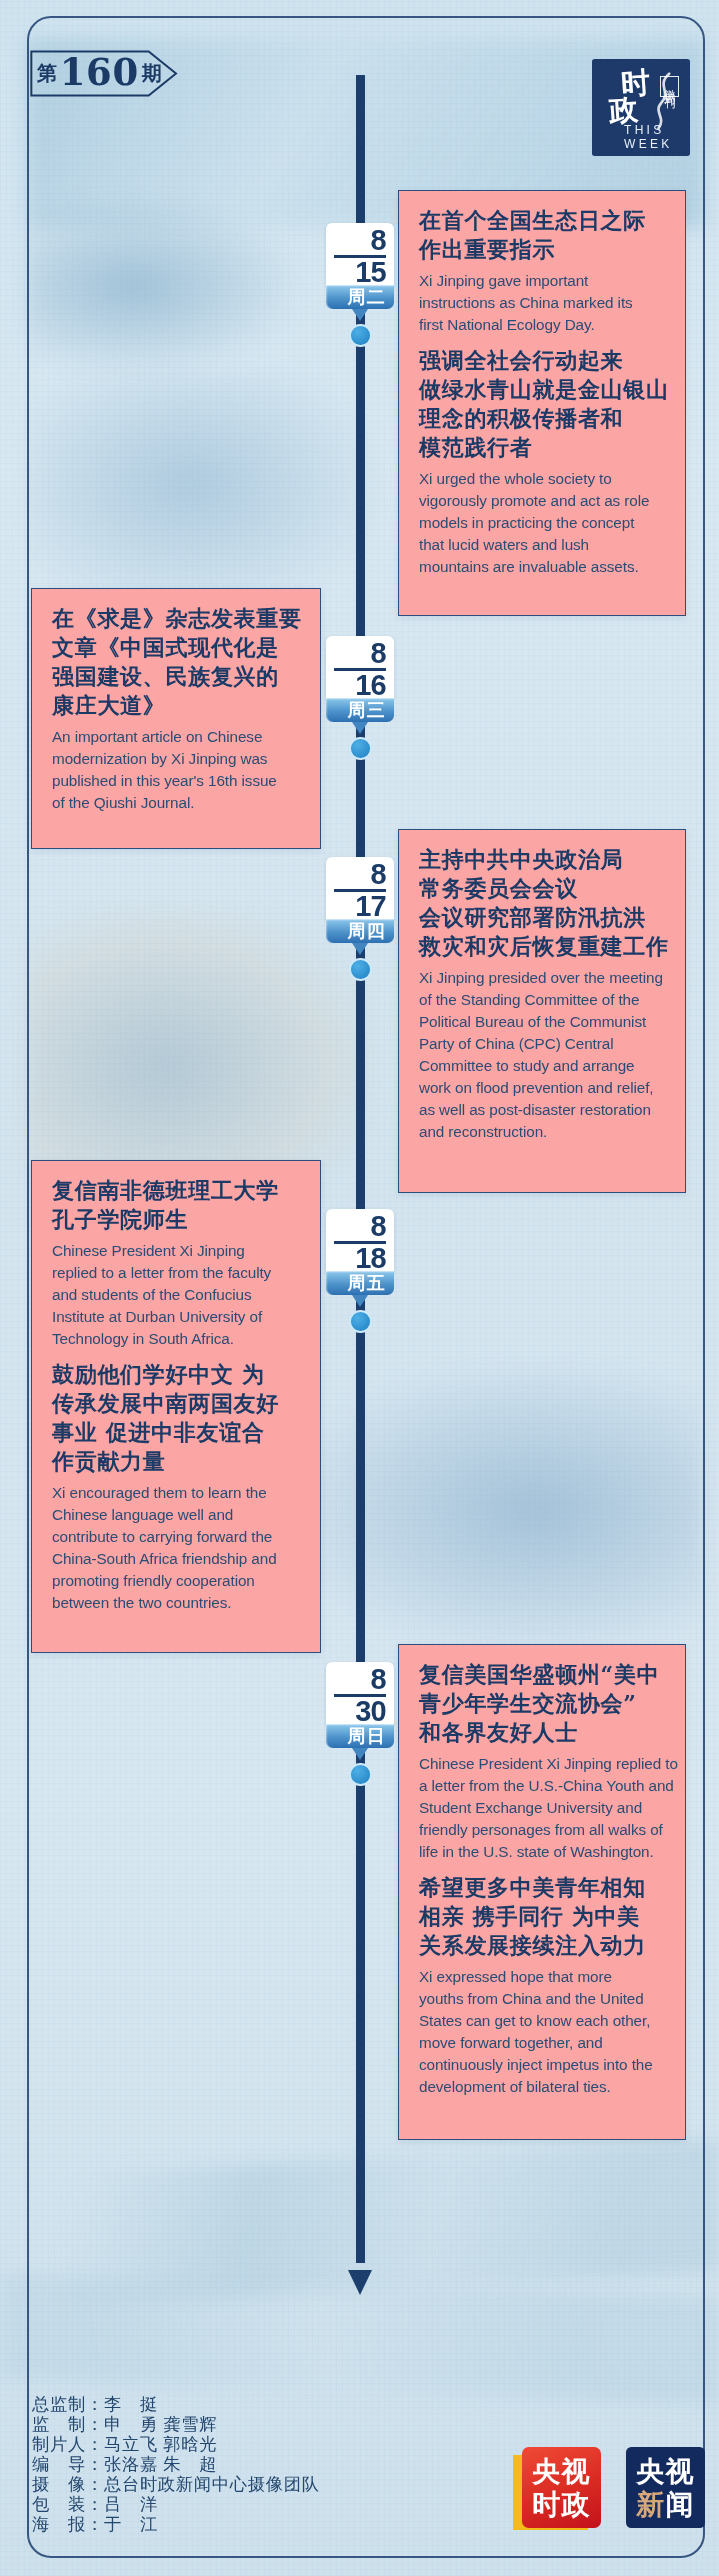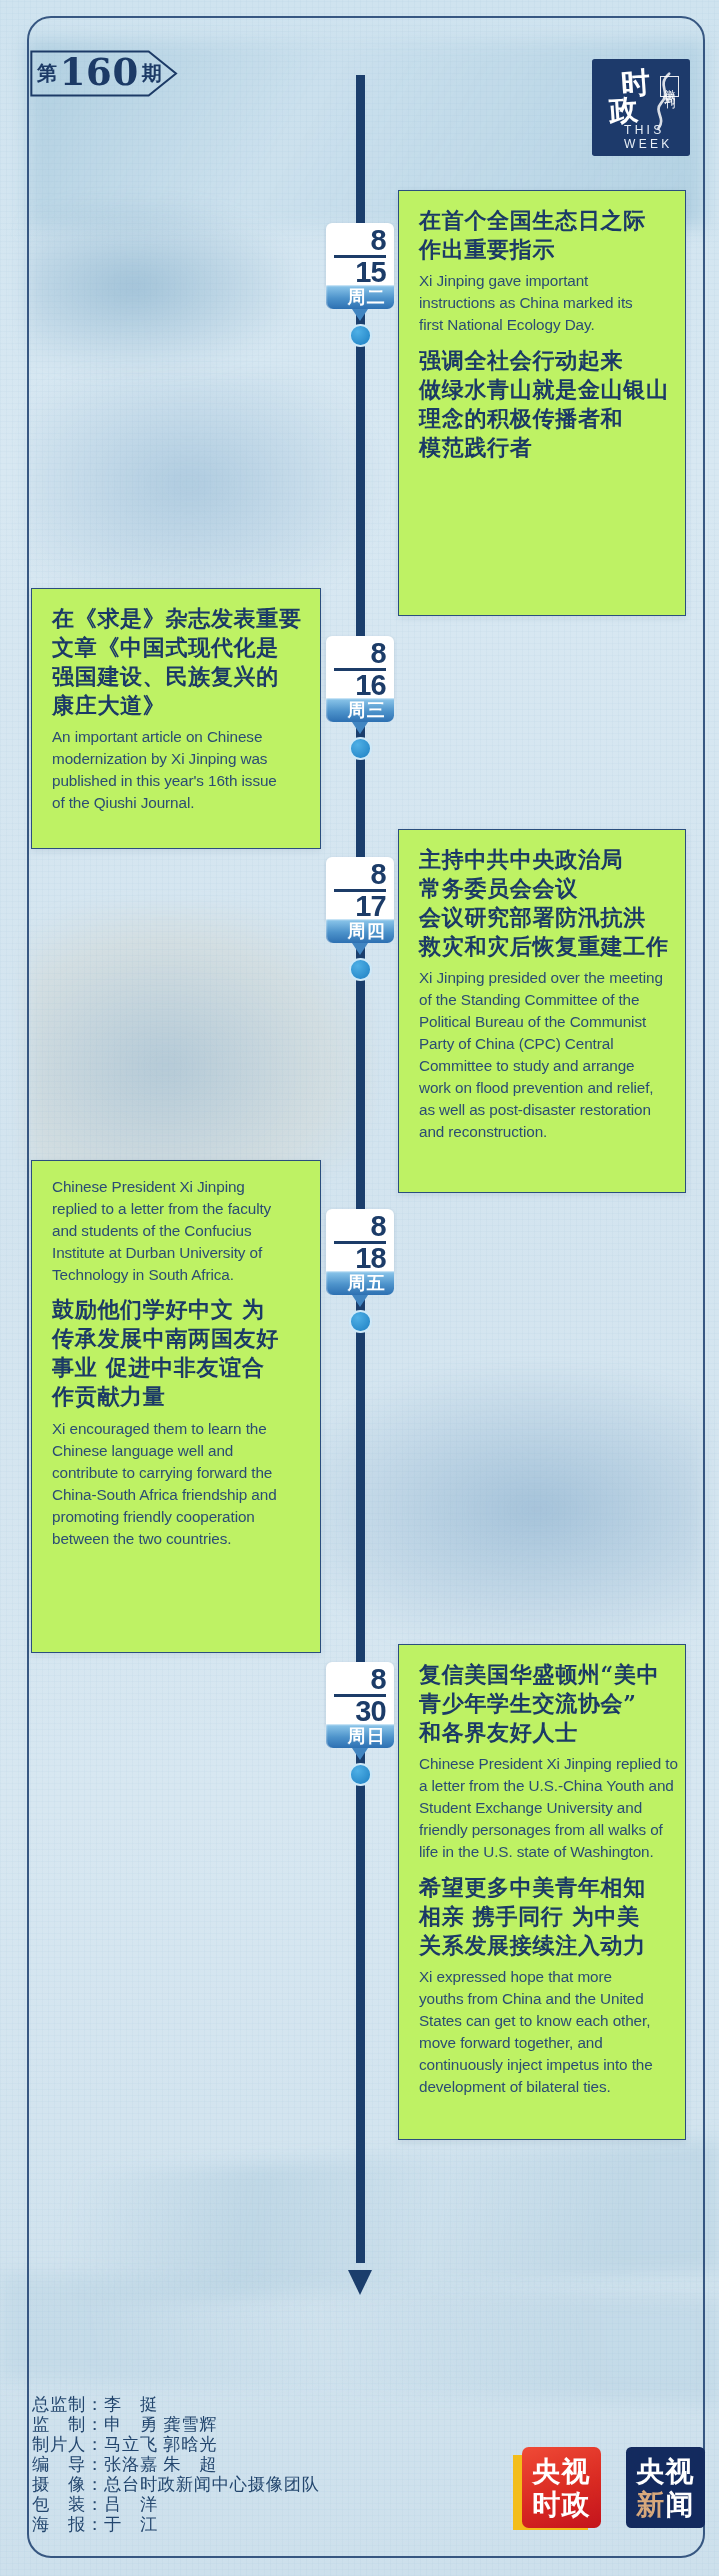--- a/index.html
+++ b/index.html
@@ -67,21 +67,21 @@
   .dtri{
     width:0;height:0;margin:0 auto;
     border-left:8.7px solid transparent;border-right:8.7px solid transparent;border-top:12px solid #4185c1;
   }
   .node{
     position:absolute;left:23px;top:101px;width:22.6px;height:22.6px;border-radius:50%;box-sizing:border-box;
     background:radial-gradient(circle at 35% 30%,#4fb0e6,#1d7fc2);border:2.7px solid #cfe9f8;
   }
   
   .card{
-    position:absolute;box-sizing:border-box;background:#bef264;
+    position:absolute;box-sizing:border-box;background:#fca5a5;
     border:1.3px solid #2b4e7e;padding:14.7px 17.3px 12px 20px;box-shadow:0 2px 6.7px rgba(40,70,110,.10);
   }
   .cn{
     font-family:"DejaVu Serif","Liberation Serif",serif;font-weight:bold;color:#1b3a66;
     font-size:22px;line-height:29px;letter-spacing:0.7px;white-space:pre;margin:0 0 6.7px 0;
   }
   .en{
     font-family:"Liberation Sans",sans-serif;color:#2b4c74;
     font-size:15.3px;line-height:22px;letter-spacing:-0.1px;white-space:pre;margin:0 0 9.3px 0;
   }
@@ -199,20 +199,25 @@
 <div class="card" style="left:398px;top:190px;width:288px;height:426px;">
   <div class="cn">在首个全国生态日之际
 作出重要指示</div>
   <div class="en">Xi Jinping gave important
 instructions as China marked its
 first National Ecology Day.</div>
   <div class="cn">强调全社会行动起来
 做绿水青山就是金山银山
 理念的积极传播者和
 模范践行者</div>
+  <div class="en">Xi urged the whole society to
+vigorously promote and act as role
+models in practicing the concept
+that lucid waters and lush
+mountains are invaluable assets.</div>
 </div>
 
 <div class="card" style="left:31px;top:588px;width:290px;height:261px;">
   <div class="cn">在《求是》杂志发表重要
 文章《中国式现代化是
 强国建设、民族复兴的
 康庄大道》</div>
   <div class="en">An important article on Chinese
 modernization by Xi Jinping was
 published in this year's 16th issue
@@ -228,20 +233,22 @@
 of the Standing Committee of the
 Political Bureau of the Communist
 Party of China (CPC) Central
 Committee to study and arrange
 work on flood prevention and relief,
 as well as post-disaster restoration
 and reconstruction.</div>
 </div>
 
 <div class="card" style="left:31px;top:1160px;width:290px;height:493px;">
+  <div class="cn">复信南非德班理工大学
+孔子学院师生</div>
   <div class="en">Chinese President Xi Jinping
 replied to a letter from the faculty
 and students of the Confucius
 Institute at Durban University of
 Technology in South Africa.</div>
   <div class="cn">鼓励他们学好中文 为
 传承发展中南两国友好
 事业 促进中非友谊合
 作贡献力量</div>
   <div class="en">Xi encouraged them to learn the

